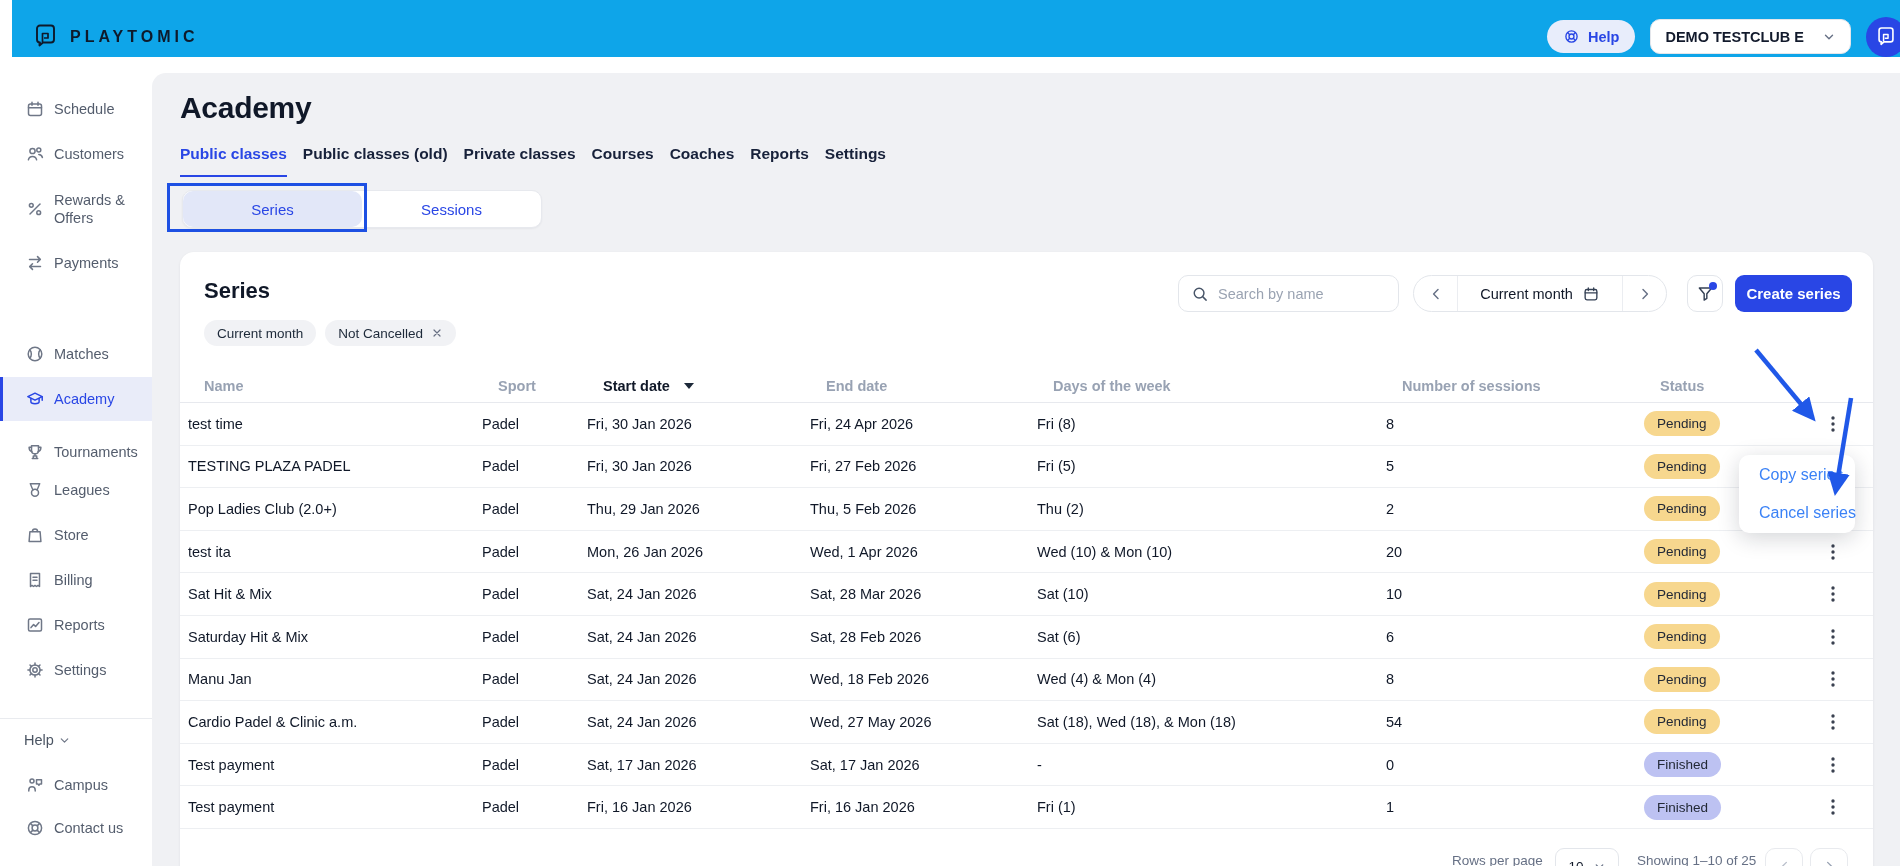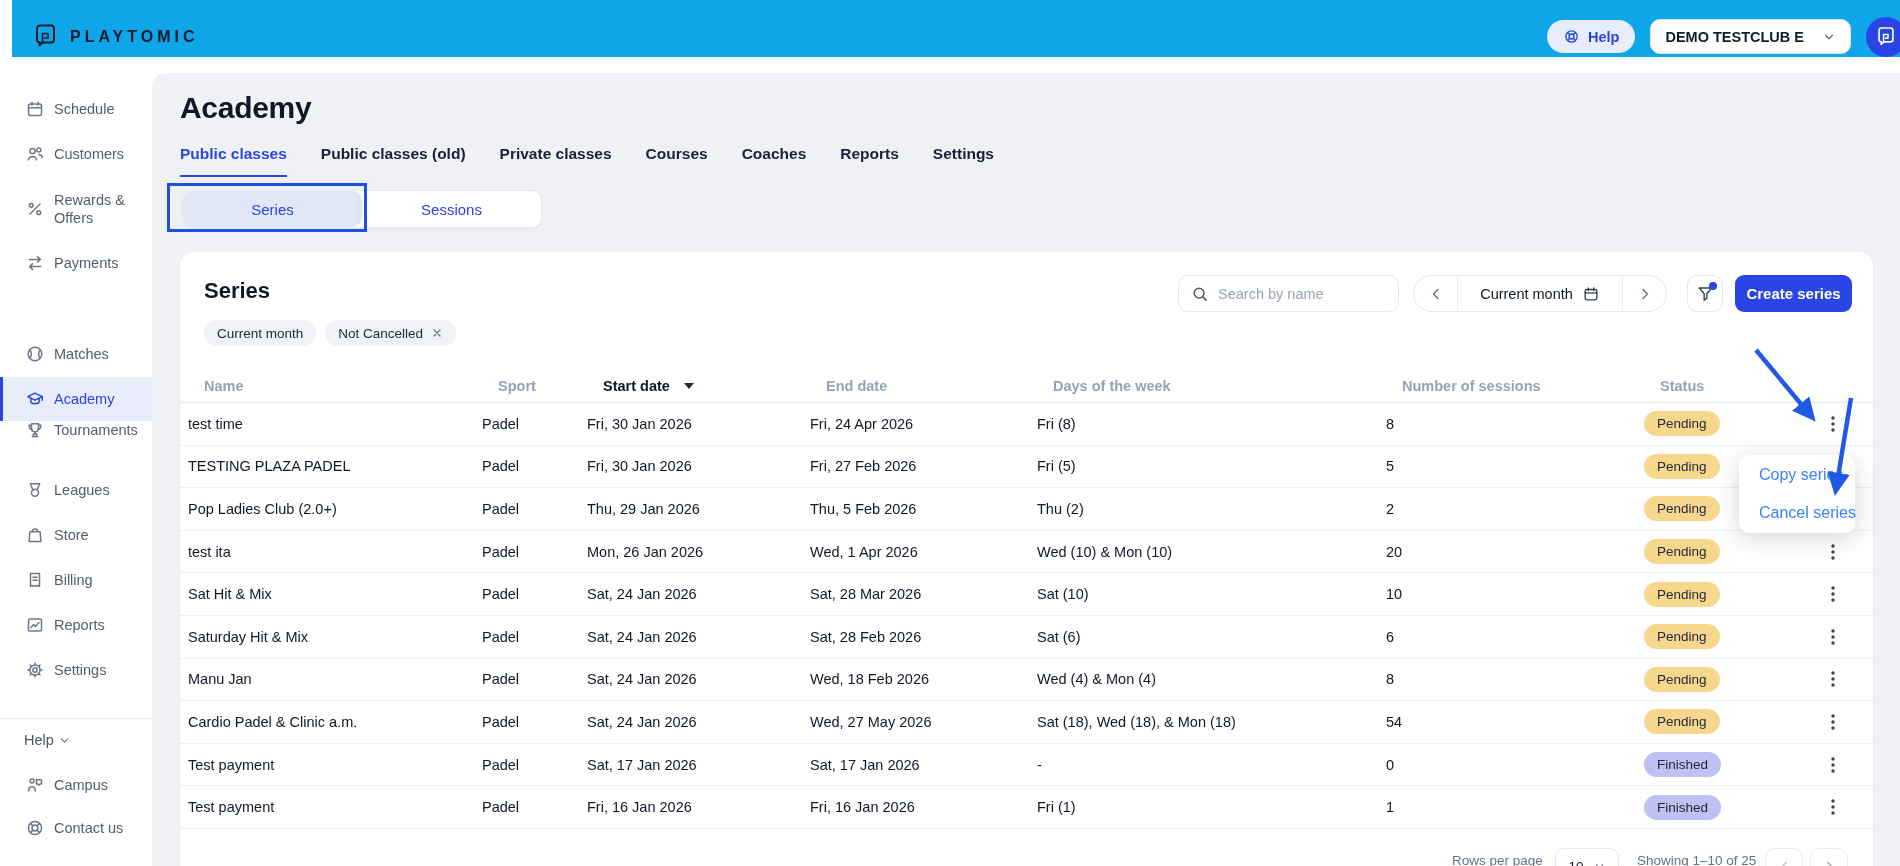--- a/index.html
+++ b/index.html
@@ -19,21 +19,21 @@
 .side-item .lbl{line-height:18px;}
 .side-item.two-line{height:62px;}
 .side-item.two-line .lbl{width:88px;}
 .side-item.selected{background:#E9ECF9;color:#2946E5;}
 .side-item.selected::before{content:'';position:absolute;left:0;top:0;bottom:0;width:3px;background:#2946E5;}
 .side-divider{position:absolute;left:0;top:645px;width:152px;border-top:1px solid #E9EBEF;}
 .side-help{position:absolute;left:24px;top:657px;height:20px;display:flex;align-items:center;gap:4px;color:#4B5563;font-size:14.5px;}
 
 .main{position:absolute;left:152px;top:73px;right:0;bottom:0;background:#F0F1F4;border-top-left-radius:14px;}
 .page-title{position:absolute;left:28px;top:18px;font-size:30px;font-weight:800;color:#101828;letter-spacing:-0.3px;}
-.tabs{position:absolute;left:28px;top:72px;display:flex;gap:34px;}
+.tabs{position:absolute;left:28px;top:72px;display:flex;gap:16px;}
 .tab{font-size:15.5px;font-weight:700;color:#17213A;padding-bottom:12px;cursor:pointer;}
 .tab.active{color:#2946E5;border-bottom:2.5px solid #2946E5;}
 .toggle{position:absolute;left:30px;top:117px;width:360px;height:38px;background:#fff;border:1px solid #E7E9EE;border-radius:10px;display:flex;box-shadow:0 1px 2px rgba(16,24,40,.05);}
 .seg{flex:1;display:flex;align-items:center;justify-content:center;font-size:15px;color:#2946E5;cursor:pointer;}
 .seg.selected{background:#E2E7F8;border-radius:10px;}
 .anno-rect{position:absolute;left:15px;top:110px;width:200px;height:49px;border:3px solid #1D50E3;z-index:10;pointer-events:none;}
 
 .card{position:absolute;left:28px;top:179px;width:1693px;height:700px;background:#fff;border-radius:14px;box-shadow:0 1px 3px rgba(16,24,40,.07);}
 .card-title{position:absolute;left:24px;top:26px;font-size:22px;font-weight:800;color:#101828;}
 .search{position:absolute;left:998px;top:23px;width:221px;height:37px;border:1px solid #E3E6EB;border-radius:10px;display:flex;align-items:center;padding-left:12px;gap:9px;background:#fff;}
@@ -147,21 +147,21 @@
       </svg>
     <span class="lbl">Matches</span>
   </div>
   <div class="side-item selected" style="top:304px">
     <svg width="20" height="20" viewBox="0 0 20 20" fill="none" stroke="#2946E5" stroke-width="1.5" stroke-linecap="round" stroke-linejoin="round">
         <path d="M2.8 7.7L10 4.2l7.2 3.5L10 11.2z"></path>
         <path d="M5.9 9.6v3.2c0 1 1.9 1.9 4.1 1.9s4.1-.9 4.1-1.9V9.6M17.2 7.7v3.6"></path>
       </svg>
     <span class="lbl">Academy</span>
   </div>
-  <div class="side-item" style="top:335px">
+  <div class="side-item" style="top:357px">
     <svg width="20" height="20" viewBox="0 0 20 20" fill="none" stroke="#6F7787" stroke-width="1.5" stroke-linecap="round" stroke-linejoin="round">
         <path d="M6.5 3.8h7v4.4c0 2-1.5 3.6-3.5 3.6s-3.5-1.6-3.5-3.6z"></path>
         <path d="M6.5 5.3H4.1c0 2.4 1.1 3.9 2.8 4.1M13.5 5.3h2.4c0 2.4-1.1 3.9-2.8 4.1M10 11.8v2.3M7.3 16.4h5.4M8.3 14.1h3.4v2.3H8.3z"></path>
       </svg>
     <span class="lbl">Tournaments</span>
   </div>
   <div class="side-item" style="top:395px">
     <svg width="20" height="20" viewBox="0 0 20 20" fill="none" stroke="#6F7787" stroke-width="1.5" stroke-linecap="round" stroke-linejoin="round">
         <circle cx="10" cy="12.8" r="3.5"></circle>
         <path d="M7.9 10L5.3 3.7M12.1 10l2.6-6.3M5.3 3.7h9.4" stroke-width="1.4"></path>

